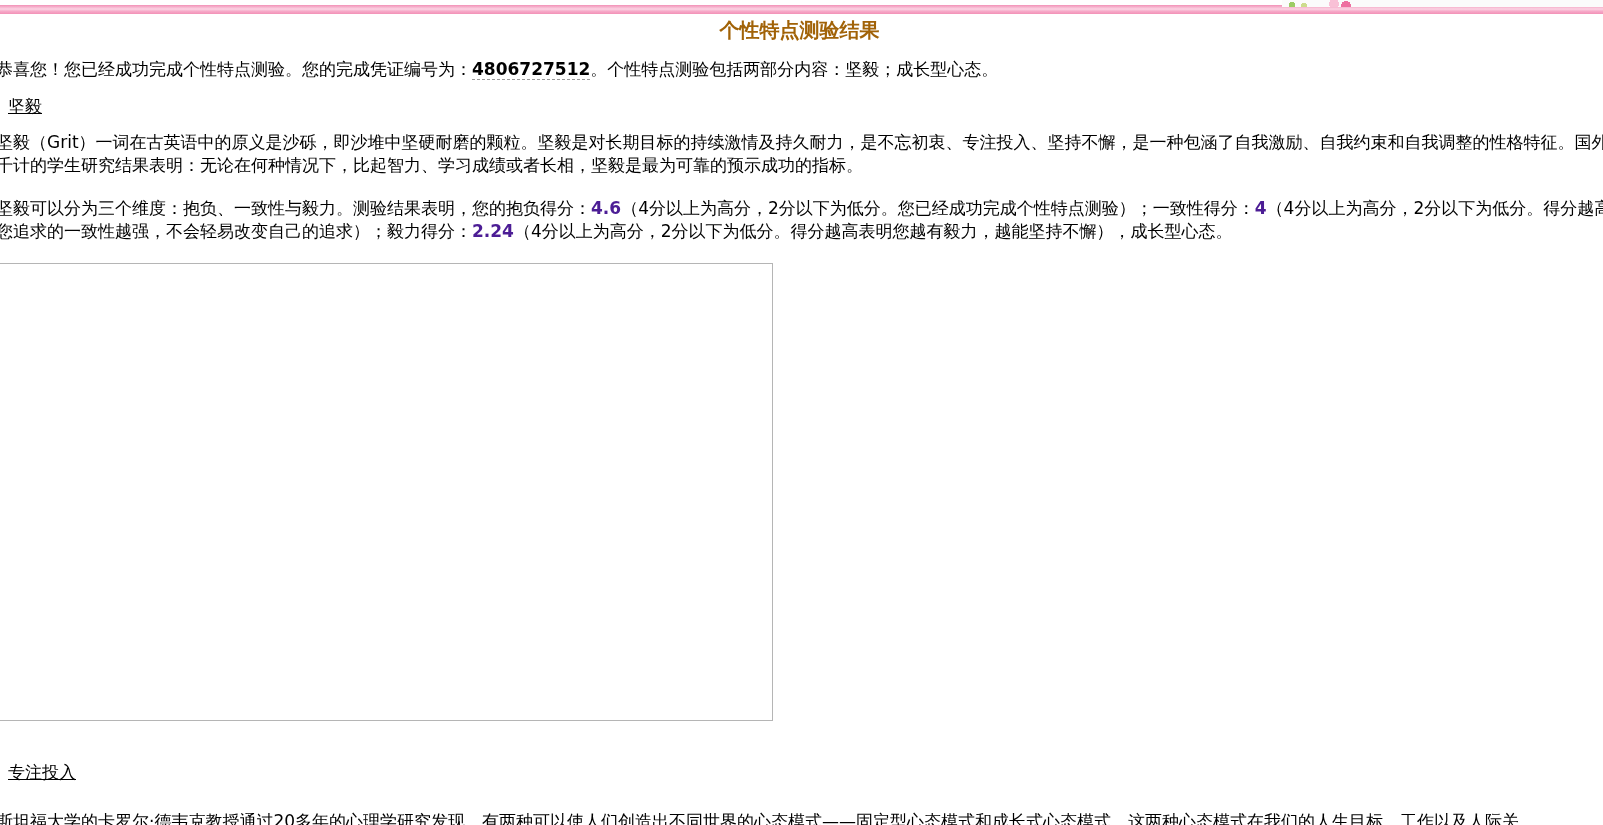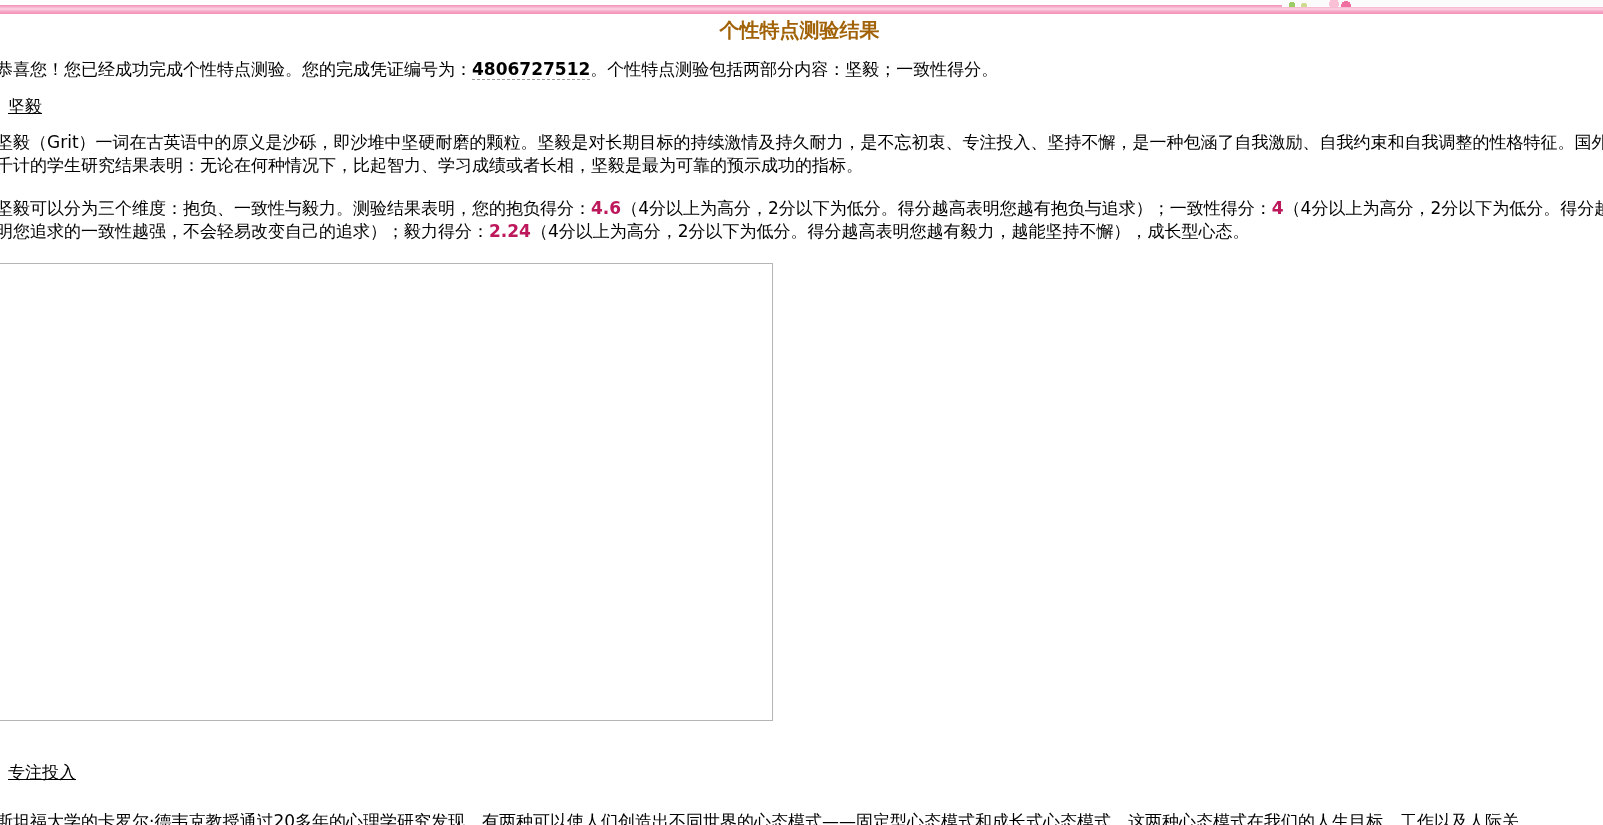--- a/index.html
+++ b/index.html
@@ -81,21 +81,21 @@
   .growth-head  { margin-top: 40px; }
   .growth-desc  { margin-top: 26px; }
 
   .cert {
     font-weight: bold;
     border-bottom: 1px dashed #999999;
     margin-top: 36px;
   }
   .score {
     font-weight: bold;
-    color: #be185d;
+    color: #4c1d95;
   }
   .chart-box {
     margin-top: 20px;
     width: 775px;
     height: 456px;
     border: 1px solid #b5b5b5;
     background: #ffffff;
   }
 </style>
 </head>
@@ -109,27 +109,27 @@
     <span class="curve"></span>
   </div>
 </div>
 
 <div class="content">
 
   <div class="title-row">
     <h1 class="page-title">个性特点测验结果</h1>
   </div>
 
-  <p class="intro"><span>恭喜您！您已经成功完成个性特点测验。您的完成凭证编号为：</span><span class="cert">4806727512</span><span>。个性特点测验包括两部分内容：坚毅；一致性得分。</span></p>
+  <p class="intro"><span>恭喜您！您已经成功完成个性特点测验。您的完成凭证编号为：</span><span class="cert">4806727512</span><span>。个性特点测验包括两部分内容：坚毅；成长型心态。</span></p>
 
   <p class="sec-heading"><span class="underlined">坚毅</span></p>
 
   <p class="grit-desc">坚毅（Grit）一词在古英语中的原义是沙砾，即沙堆中坚硬耐磨的颗粒。坚毅是对长期目标的持续激情及持久耐力，是不忘初衷、专注投入、坚持不懈，是一种包涵了自我激励、自我约束和自我调整的性格特征。国外对数以千计的学生研究结果表明：无论在何种情况下，比起智力、学习成绩或者长相，坚毅是最为可靠的预示成功的指标。</p>
 
-  <p class="scores-p"><span>坚毅可以分为三个维度：抱负、一致性与毅力。测验结果表明，您的抱负得分：</span><span class="score">4.6</span><span>（4分以上为高分，2分以下为低分。得分越高表明您越有抱负与追求）；一致性得分：</span><span class="score">4</span><span>（4分以上为高分，2分以下为低分。得分越高表明您追求的一致性越强，不会轻易改变自己的追求）；毅力得分：</span><span class="score">2.24</span><span>（4分以上为高分，2分以下为低分。得分越高表明您越有毅力，越能坚持不懈），成长型心态。</span></p>
+  <p class="scores-p"><span>坚毅可以分为三个维度：抱负、一致性与毅力。测验结果表明，您的抱负得分：</span><span class="score">4.6</span><span>（4分以上为高分，2分以下为低分。您已经成功完成个性特点测验）；一致性得分：</span><span class="score">4</span><span>（4分以上为高分，2分以下为低分。得分越高表明您追求的一致性越强，不会轻易改变自己的追求）；毅力得分：</span><span class="score">2.24</span><span>（4分以上为高分，2分以下为低分。得分越高表明您越有毅力，越能坚持不懈），成长型心态。</span></p>
 
   <div class="chart-box"></div>
 
   <p class="sec-heading growth-head"><span class="underlined">专注投入</span></p>
 
   <p class="growth-desc">斯坦福大学的卡罗尔·德韦克教授通过20多年的心理学研究发现，有两种可以使人们创造出不同世界的心态模式——固定型心态模式和成长式心态模式，这两种心态模式在我们的人生目标、工作以及人际关</p>
 
 </div>
 
 </body></html>

